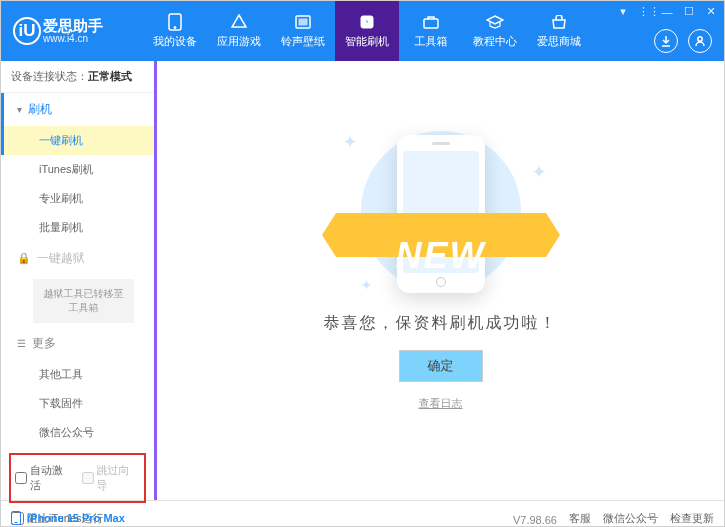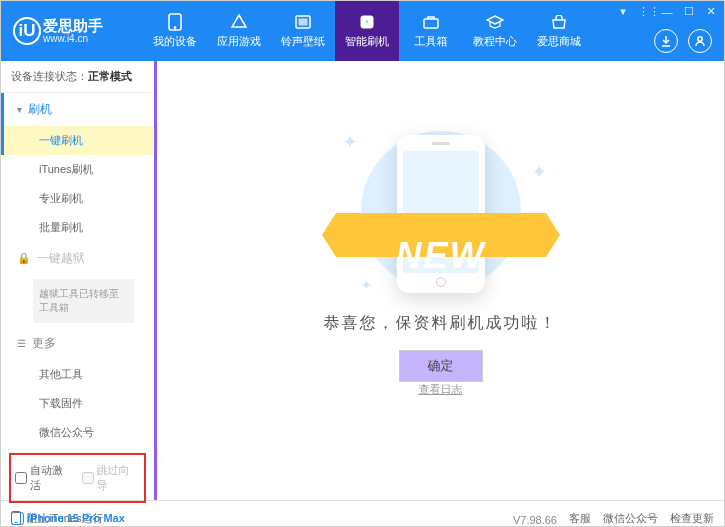--- a/index.html
+++ b/index.html
@@ -31,21 +31,21 @@
   
   .sidebar { width: 156px; border-right: 3px solid #8b5cf6; display: flex; flex-direction: column; position: relative; }
   .status-line { padding: 8px 10px; font-size: 11px; color: #666; border-bottom: 1px solid #eee; }
   .status-line b { color: #333; font-weight: bold; }
   
   .side-section { display: flex; align-items: center; padding: 8px 16px; color: #555; font-size: 12px; gap: 6px; }
   .side-head { color: #888; cursor: pointer; }
   .side-head.active-head { border-left: 3px solid #1e88f5; color: #1e88f5; padding-left: 13px; }
   .side-item { padding: 7px 10px 7px 38px; font-size: 11px; color: #666; cursor: pointer; }
   .side-item.active { background: #fef9c3; color: #1e88f5; border-left: 3px solid #1e88f5; padding-left: 35px; }
-  .side-note { margin: 4px 20px 4px 32px; padding: 8px 6px; background: #f3f3f3; color: #999; font-size: 10px; text-align: left; line-height: 1.4; }
+  .side-note { margin: 4px 20px 4px 32px; padding: 8px 6px; background: #f3f3f3; color: #999; font-size: 10px; text-align: center; line-height: 1.4; }
   .lock-ico { color: #bbb; font-size: 11px; }
   .tri { color: #888; font-size: 10px; }
   
   .checkbox-box { border: 2px solid #e03030; margin: 6px 8px 4px 8px; padding: 8px 4px; display: flex; gap: 8px; font-size: 11px; color: #666; }
   .cbx { display: flex; align-items: center; gap: 3px; cursor: pointer; }
   .cbx input { width: 12px; height: 12px; }
   .cbx.dis { color: #bbb; }
   
   .device-block { padding: 4px 10px 6px 10px; font-size: 11px; }
   .device-name { color: #1e88f5; font-weight: bold; display: flex; align-items: center; gap: 6px; }
@@ -62,21 +62,21 @@
   .phone-speaker { position: absolute; top: 7px; left: 50%; width: 18px; height: 3px; background: #ddd; border-radius: 2px; transform: translateX(-50%); }
   .ribbon-back { position: absolute; width: 210px; height: 44px; background: #ffc63a; top: 92px; left: 5px; transform: skewY(0deg); }
   .ribbon-back:before, .ribbon-back:after { content:""; position:absolute; top:0; width:0; height:0; border-top:22px solid transparent; border-bottom:22px solid transparent; }
   .ribbon-back:before { left:-14px; border-right:14px solid #ffc63a; }
   .ribbon-back:after { right:-14px; border-left:14px solid #ffc63a; }
   .ribbon-text { position: absolute; top: 92px; left: 0; right: 0; text-align: center; font-size: 36px; font-weight: 900; color: #fff; font-style: italic; letter-spacing: 2px; line-height: 44px; margin-top: 21px; }
   .sparkle { position: absolute; color: #cfe8ff; font-size: 18px; }
   .s1 { left: 12px; top: 10px; } .s2 { right: 4px; top: 40px; } .s3 { left: 30px; bottom: 8px; font-size:14px; }
   
   .success-text { font-size: 16px; color: #555; letter-spacing: 2px; margin-bottom: 16px; }
-  .ok-btn { padding: 6px 28px; border: 1px solid #ccc; background: #c4b5fd; font-size: 13px; color: #444; cursor: pointer; }
+  .ok-btn { padding: 6px 28px; border: 1px solid #ccc; background: #7dd3fc; font-size: 13px; color: #444; cursor: pointer; margin-bottom: 14px; }
   .view-log { font-size: 11px; color: #999; text-decoration: underline; cursor: pointer; }
   
   
   .statusbar { height: 26px; border-top: 1px solid #e0e0e0; display: flex; align-items: flex-end; padding: 0 10px; font-size: 11px; color: #666; gap: 12px; }
   .statusbar .spacer { flex: 1; }
   .statusbar .sb-item { cursor: pointer; display: flex; align-items: center; gap: 3px; }
   .version { color: #888; }
 </style>
 </head>
 <body>

